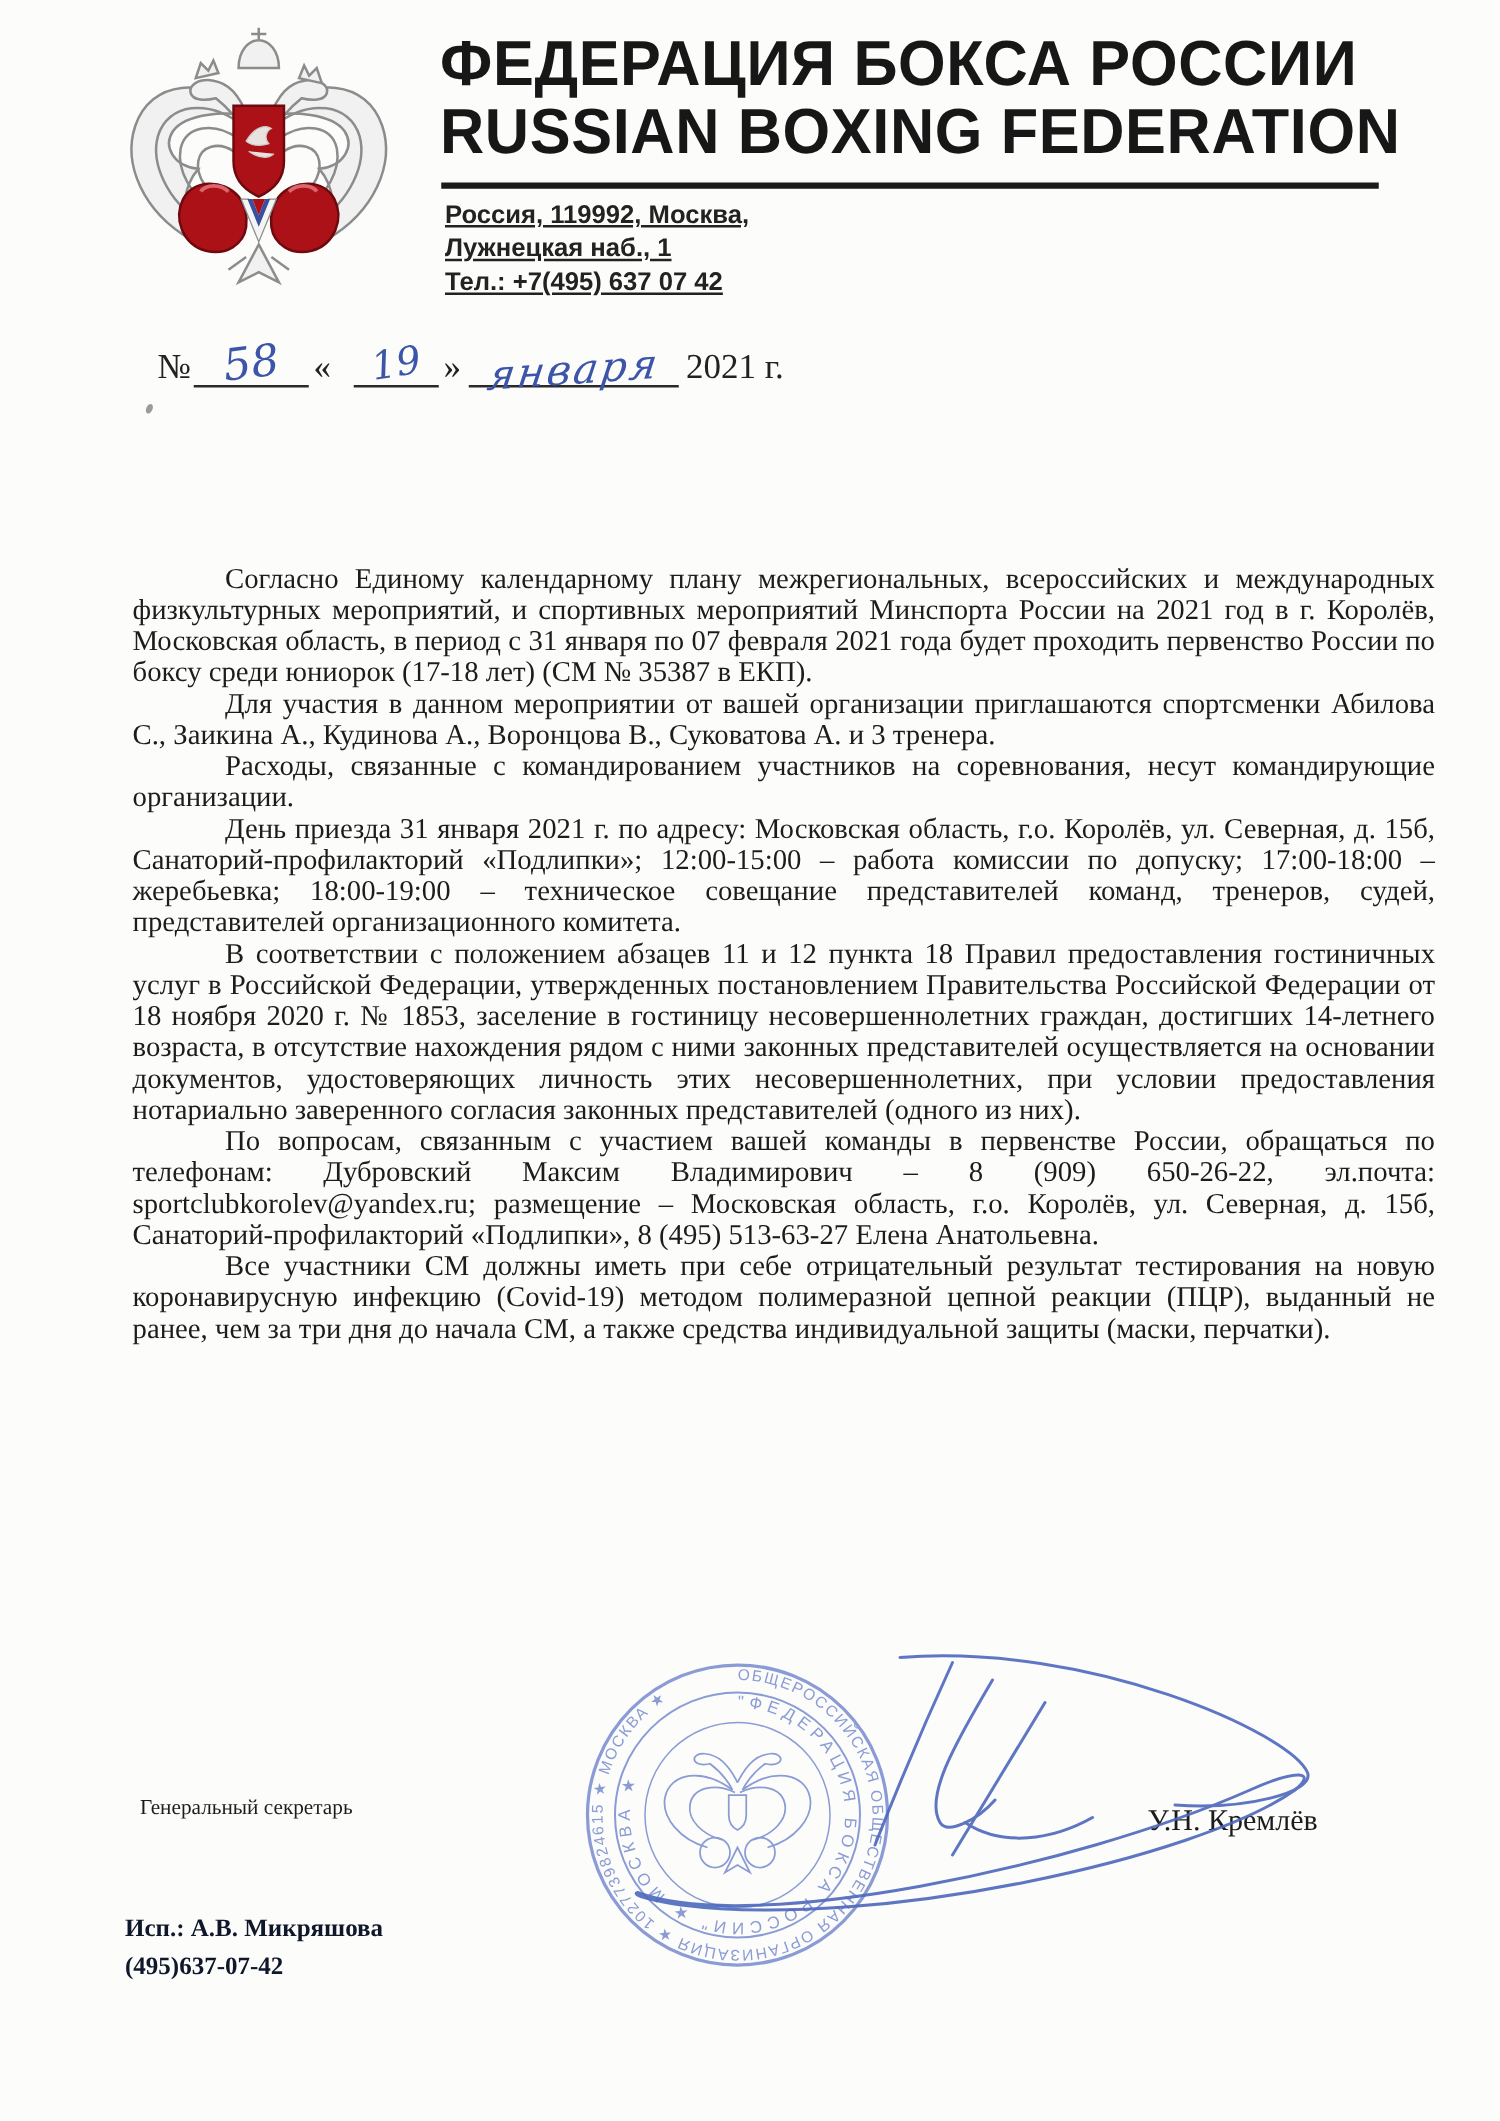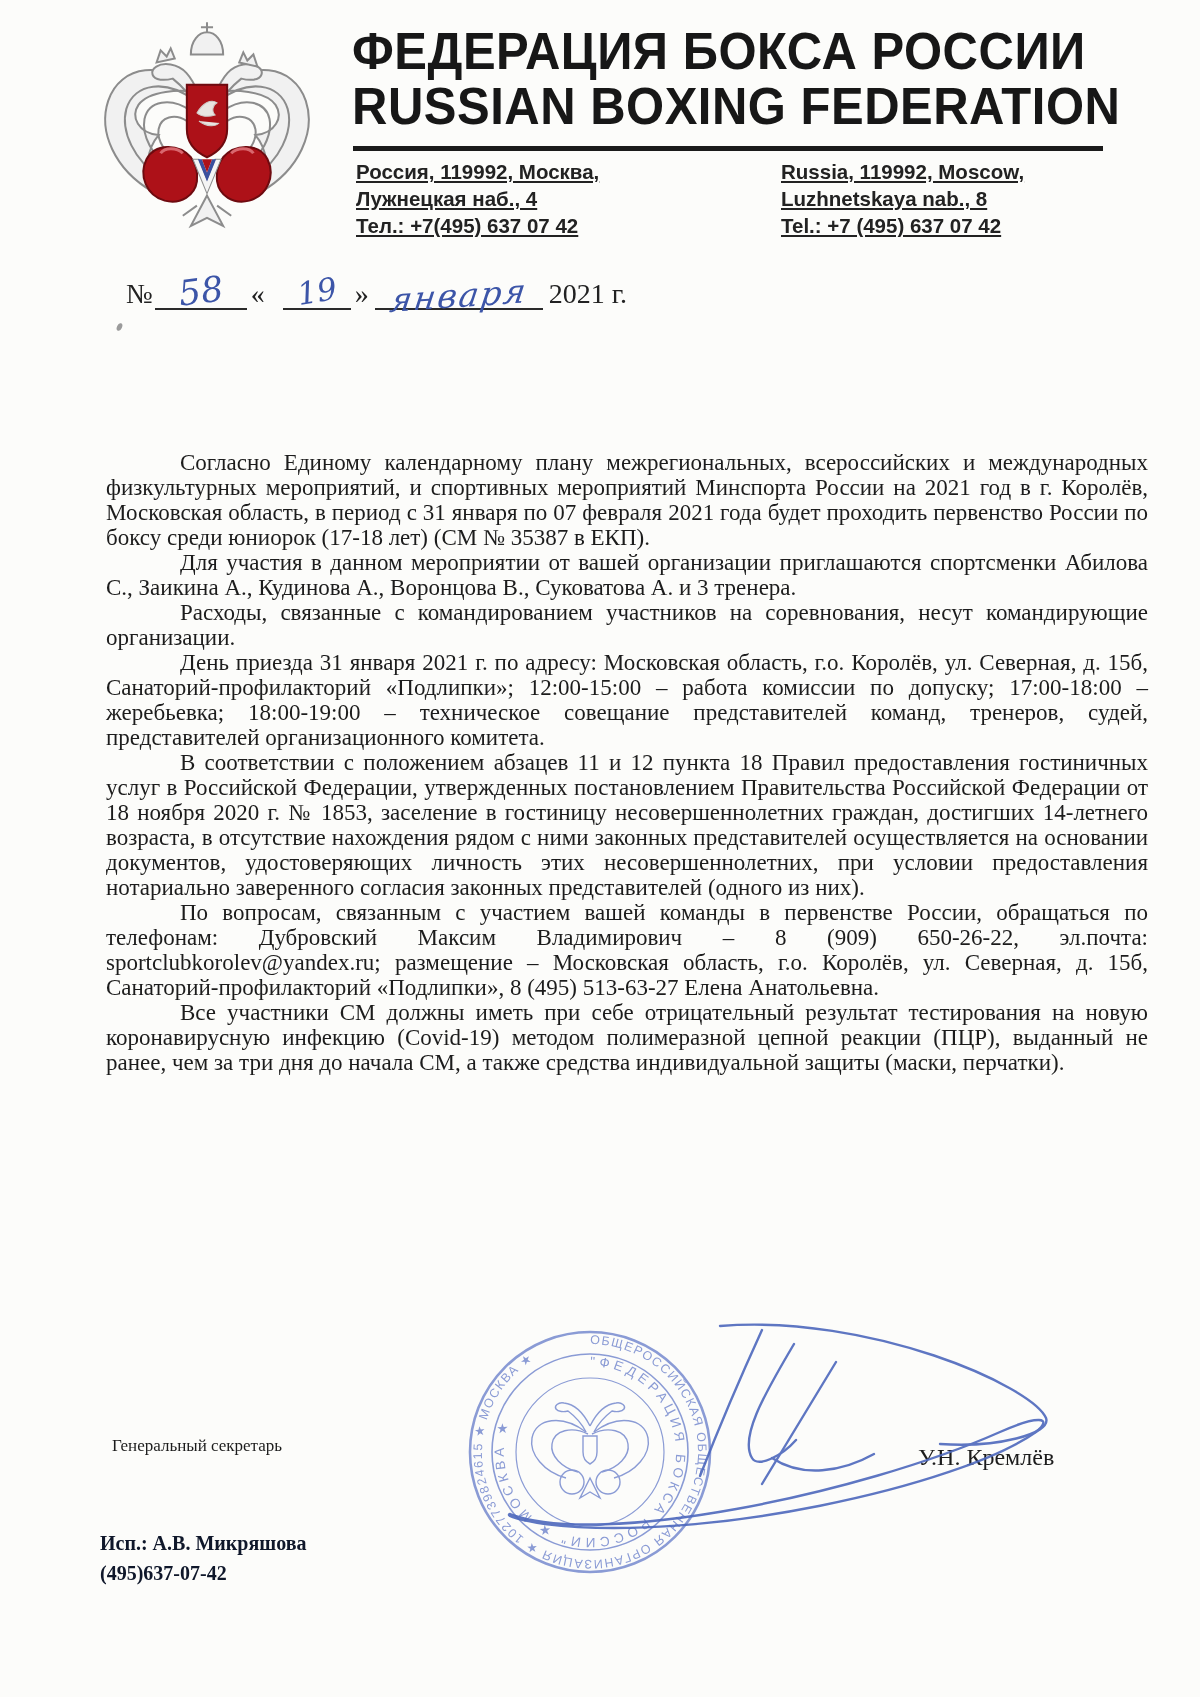--- a/index.html
+++ b/index.html
@@ -100,27 +100,22 @@
       <path d="M115,150 L120,163 L125,150 Z" fill="#ad1118"></path>
     </g>
   </svg>
 
   <div id="org-ru" class="org-name">ФЕДЕРАЦИЯ БОКСА РОССИИ</div>
   <div id="org-en" class="org-name">RUSSIAN BOXING FEDERATION</div>
   <div id="head-rule"></div>
 
   <div id="addr-ru" class="addr">
     <div>Россия, 119992, Москва,</div>
-    <div>Лужнецкая наб., 4</div>
+    <div>Лужнецкая наб., 1</div>
     <div>Тел.: +7(495) 637 07 42</div>
-  </div>
-  <div id="addr-en" class="addr">
-    <div>Russia, 119992, Moscow,</div>
-    <div>Luzhnetskaya nab., 8</div>
-    <div>Tel.: +7 (495) 637 07 42</div>
   </div>
 
   <div id="ref-line">
     <span>№</span>
     <span id="u-num" class="u">
       <span id="hw-number" class="hand">58</span>
     </span>
     <span class="q">«</span>
     <span id="u-day" class="u">
       <span id="hw-day" class="hand">19</span>

